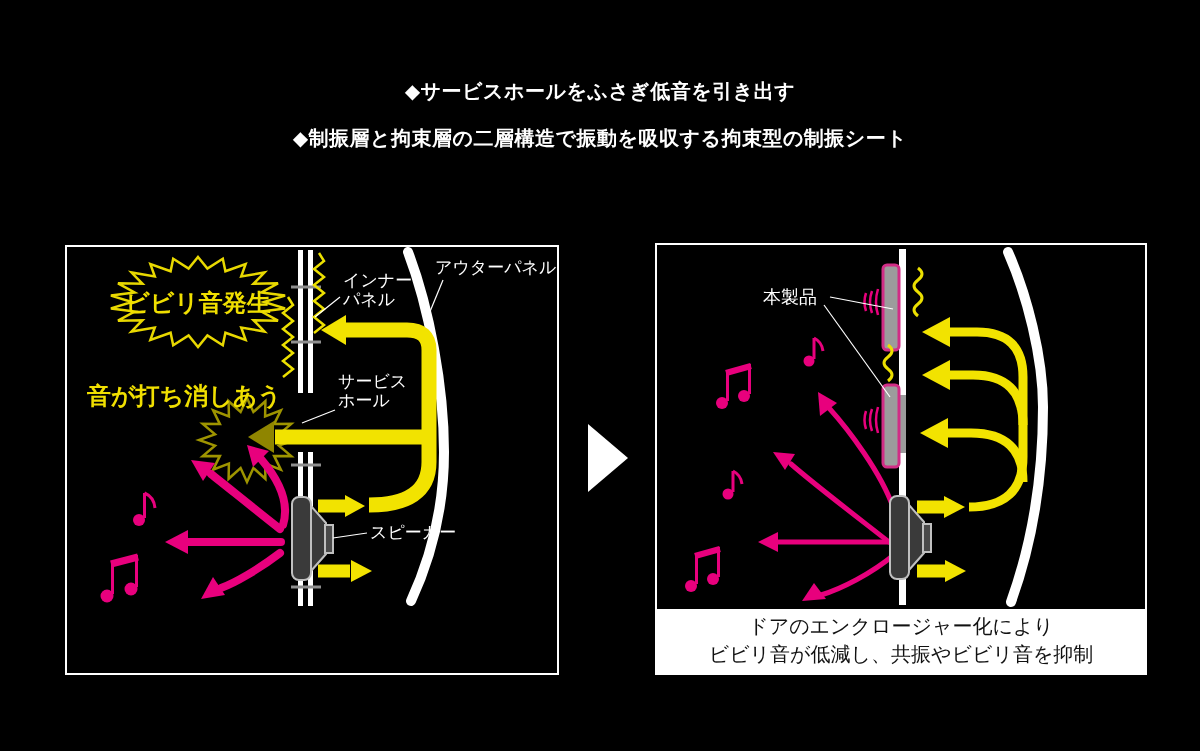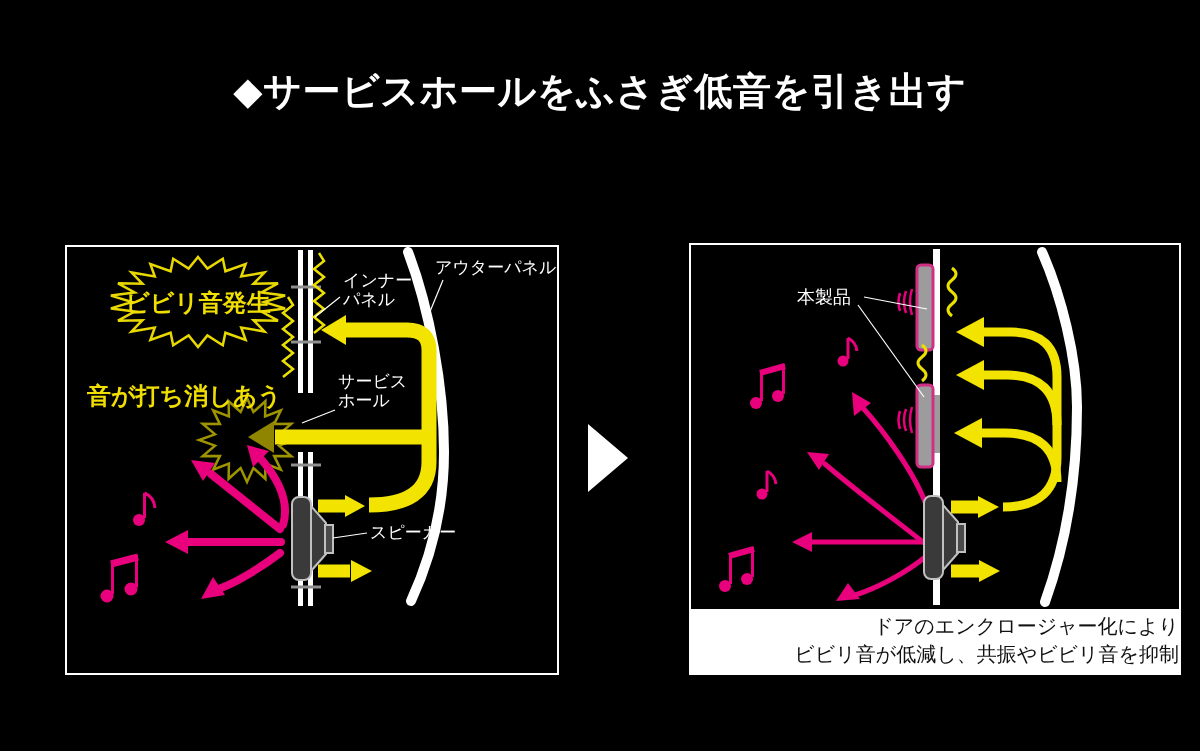--- a/index.html
+++ b/index.html
@@ -1,40 +1,41 @@
 <!DOCTYPE html>
 <html><head>
 <meta charset="utf-8">
 <style>
   html,body{margin:0;padding:0;background:#000;}
   body{width:1200px;height:751px;position:relative;overflow:hidden;
        font-family:"Liberation Sans","DejaVu Sans",sans-serif;}
   .headings{position:absolute;top:68px;left:0;width:1200px;text-align:center;
-            color:#fff;font-weight:bold;font-size:38px;line-height:47px;letter-spacing:0.5px;}
+            color:#fff;font-weight:bold;font-size:20px;line-height:47px;letter-spacing:0.5px;}
   .panel{position:absolute;border:2px solid #fff;background:#000;}
   .panel-before{left:65px;top:245px;width:490px;height:426px;}
-  .panel-after{left:655px;top:243px;width:488px;height:428px;margin-left:34px;}
+  .panel-after{left:655px;top:243px;width:488px;height:428px;}
   .diagram{display:block;background:#000;}
   .caption{background:#fff;color:#111;text-align:center;font-size:20px;font-weight:500;
            display:flex;flex-direction:column;justify-content:center;line-height:1.38;}
   .caption-before{height:65px;}
-  .caption-after{height:64px;align-items:flex-end;}
+  .caption-after{height:64px;}
   .transition-arrow{position:absolute;left:588px;top:424px;width:0;height:0;
            border-left:40px solid #fff;border-top:34px solid transparent;border-bottom:34px solid transparent;}
   svg text{font-family:"Liberation Sans","DejaVu Sans",sans-serif;}
   .lbl{font-size:17px;fill:#fff;}
   .lbl18{font-size:18px;fill:#fff;}
   .ylbl{font-size:24px;font-weight:bold;fill:#f0df00;}
   .ptr{stroke:#fff;stroke-width:1.2;}
 </style>
 </head>
 <body>
 
 <div class="headings">
   <div>◆サービスホールをふさぎ低音を引き出す</div>
+  <div>◆制振層と拘束層の二層構造で振動を吸収する拘束型の制振シート</div>
 </div>
 
 <div class="panel panel-before">
   <svg class="diagram" width="490" height="361" viewBox="0 0 490 361">
 
     <path d="M 341,5 C 362,60 377,140 377,205 C 377,265 362,315 344,354" stroke="#fff" stroke-width="10" fill="none" stroke-linecap="round"></path>
 
     <g>
       <rect x="231" y="3" width="5" height="143" fill="#fff"></rect>
       <rect x="241" y="3" width="5" height="143" fill="#fff"></rect>

